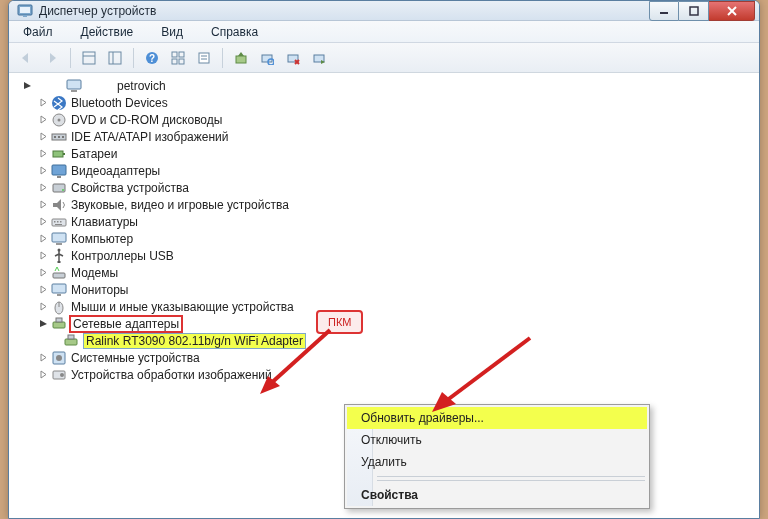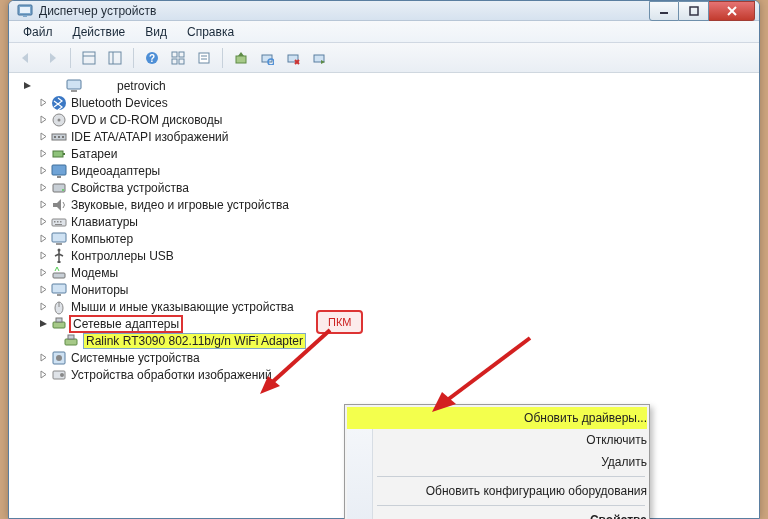--- a/index.html
+++ b/index.html
@@ -48,21 +48,21 @@
     border-color: #a13c34;
     border-radius: 0 0 3px 0;
     color: #fff;
   }
   .menubar {
     height: 22px;
     background: linear-gradient(#f7f9fb,#eef3f8);
     border-bottom: 1px solid #d0d8e2;
     display: flex; align-items: center;
     padding: 0 6px;
-    gap: 4px;
+    gap: 12px;
   }
   .menubar span { padding: 2px 8px; color: #1a2a3a; }
   .toolbar {
     height: 30px;
     background: linear-gradient(#f6f8fa,#e9eef4);
     border-bottom: 1px solid #cfd7df;
     display: flex; align-items: center;
     padding: 0 6px;
     gap: 4px;
   }
@@ -121,23 +121,22 @@
   }
   .ctxmenu .iconcol {
     position: absolute; left: 2px; top:2px; bottom:2px; width:26px;
     background: linear-gradient(#f6f8fb,#e8edf4);
     border-right:1px solid #d7dde4;
   }
   .ctx-item {
     position: relative;
     height: 22px;
     display: flex; align-items: center;
-    padding-left: 32px;
+    padding-left: 14px;
     color: #222;
-    justify-content: flex-end;
   }
   .ctx-item.hl { background: #f3ff4d; }
   .ctx-sep { height:1px; background:#c9cfd6; margin: 3px 2px 3px 30px; }
   .ctx-item.bold { font-weight: 600; }
   
   .anno-badge {
     position: absolute;
     left: 316px; top: 310px;
     border: 2px solid #d33;
     border-radius: 4px;
@@ -533,23 +532,20 @@
   <div class="ctx-item hl">
       <span>Обновить драйверы...</span>
     </div>
   <div class="ctx-item">
       <span>Отключить</span>
     </div>
   <div class="ctx-item">
       <span>Удалить</span>
     </div>
   <div class="ctx-sep"></div>
-  <div class="ctx-item">
-      <span>Обновить конфигурацию оборудования</span>
-    </div>
   <div class="ctx-sep"></div>
   <div class="ctx-item bold">
       <span>Свойства</span>
     </div>
 </div>
 
 <div class="anno-badge">ПКМ</div>
 
 <svg class="arrow" style="left:250px; top:320px;" width="90" height="80">
   <line x1="80" y1="10" x2="18" y2="66"></line>

